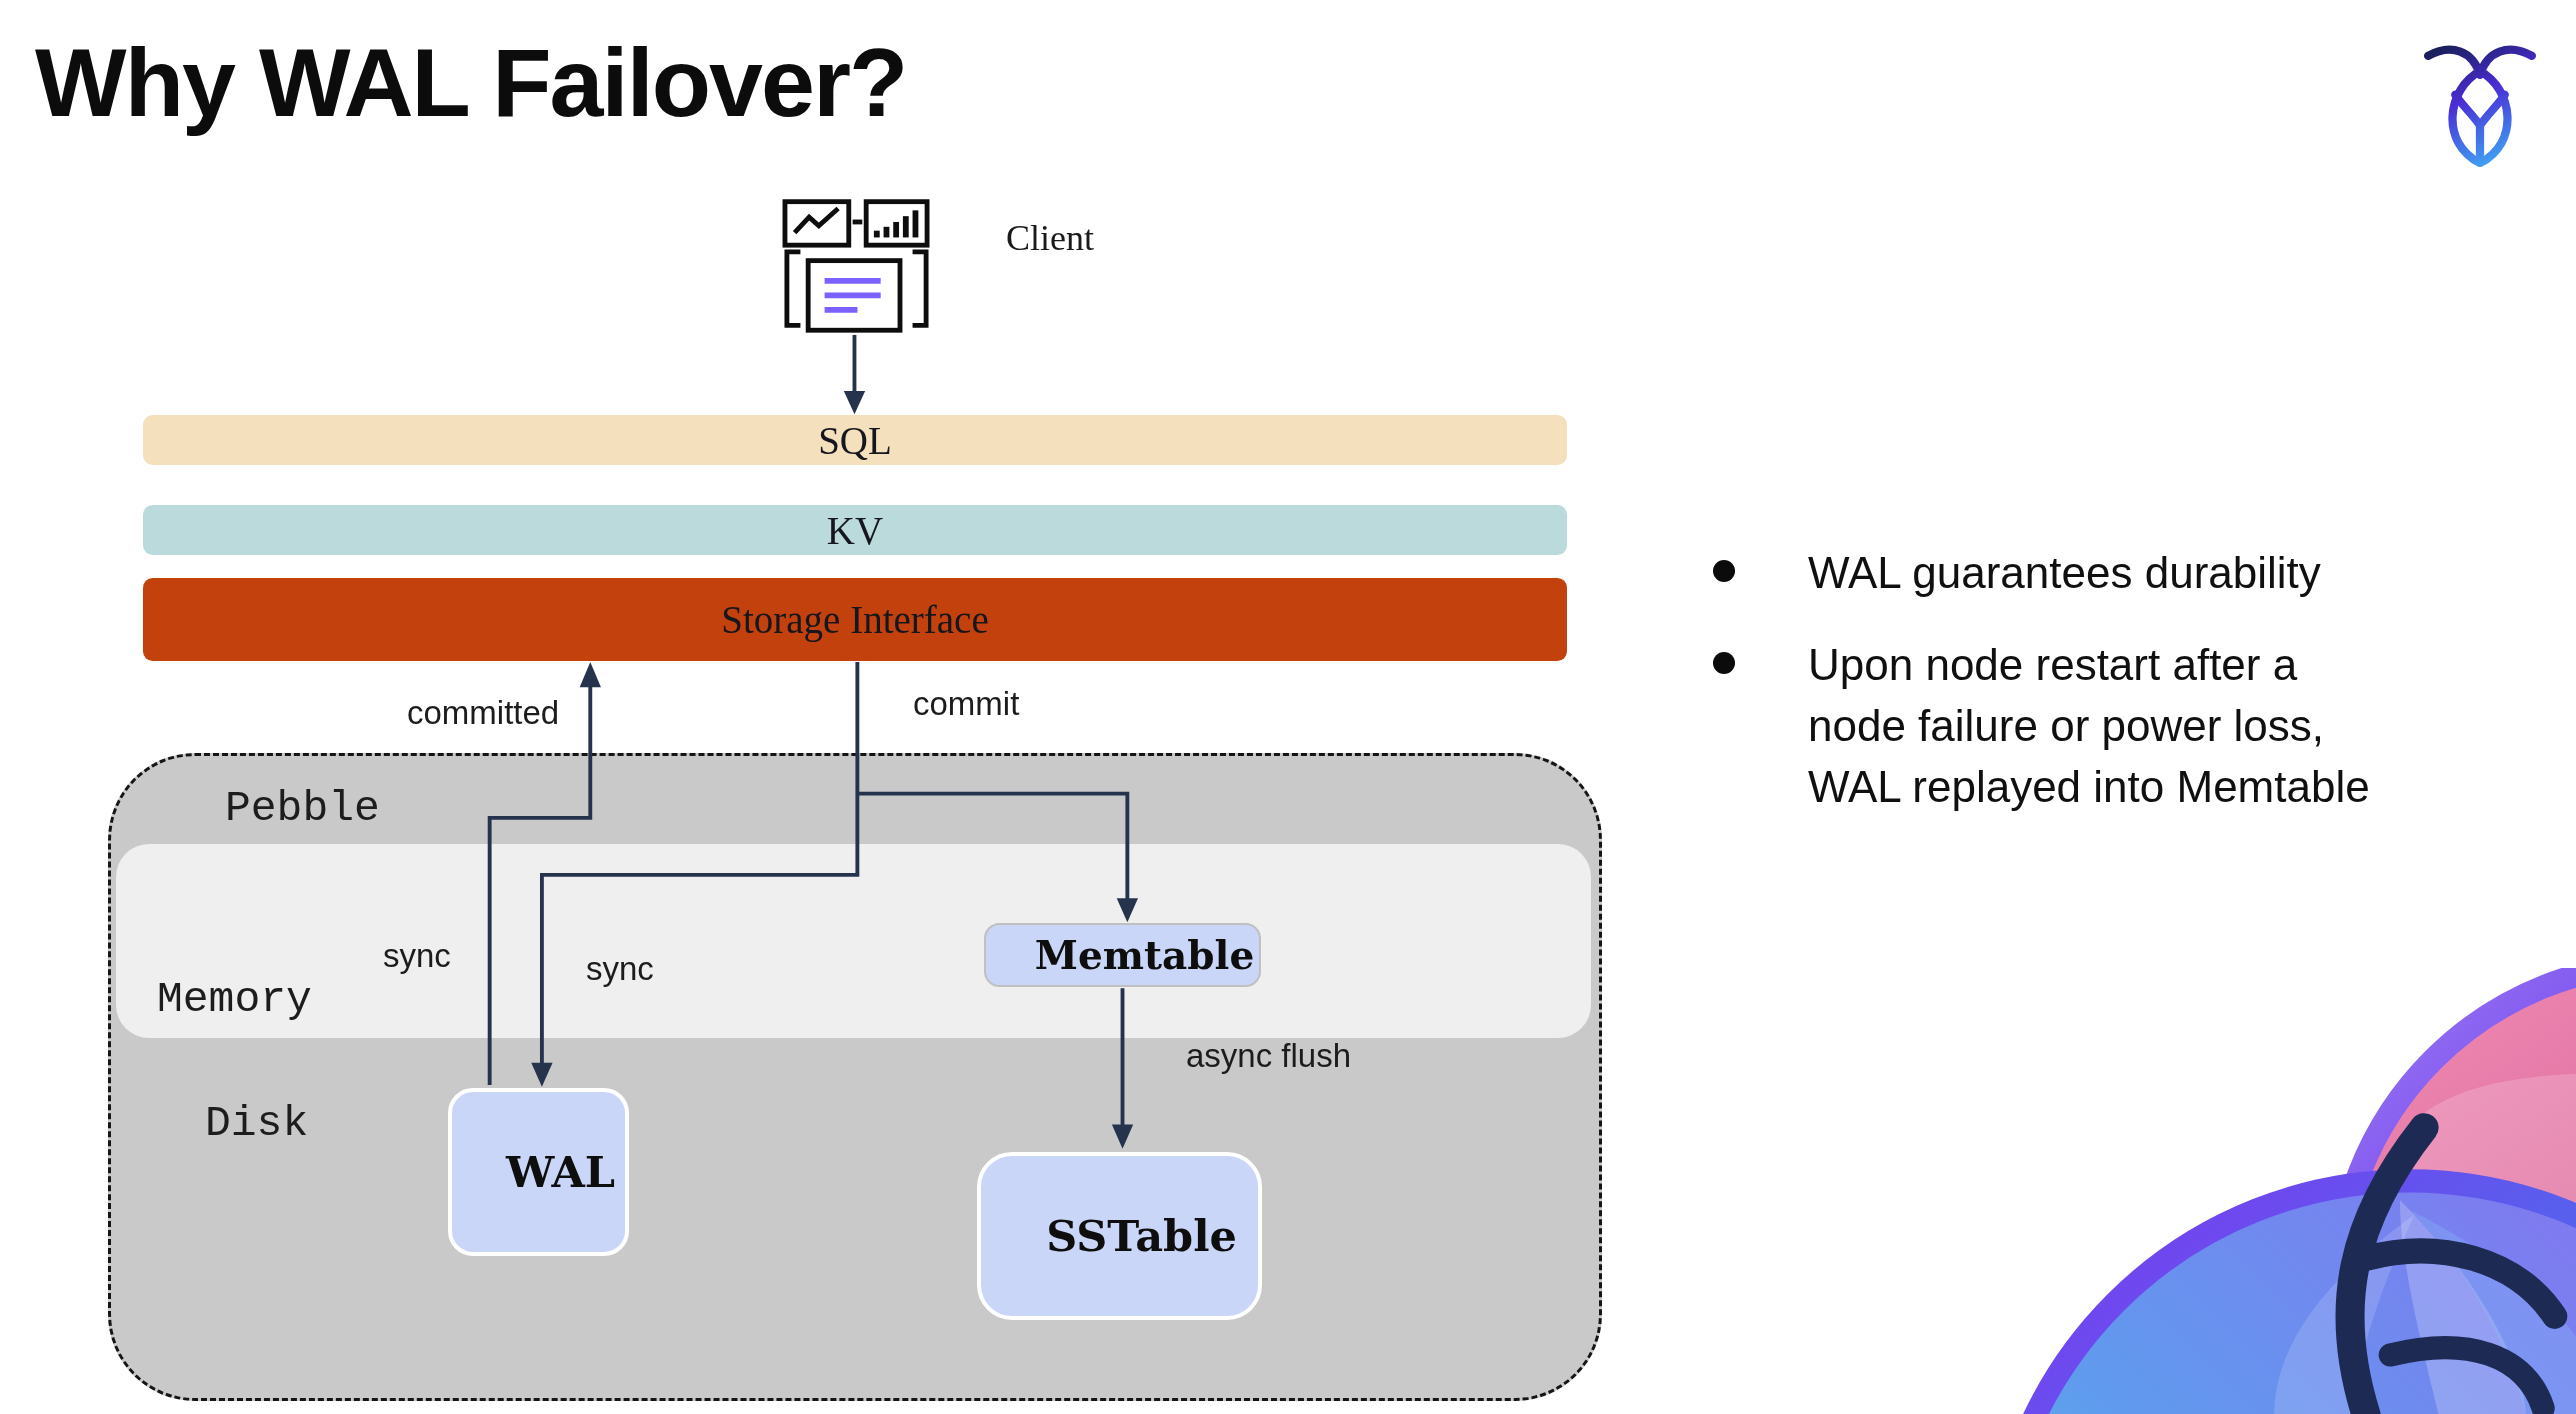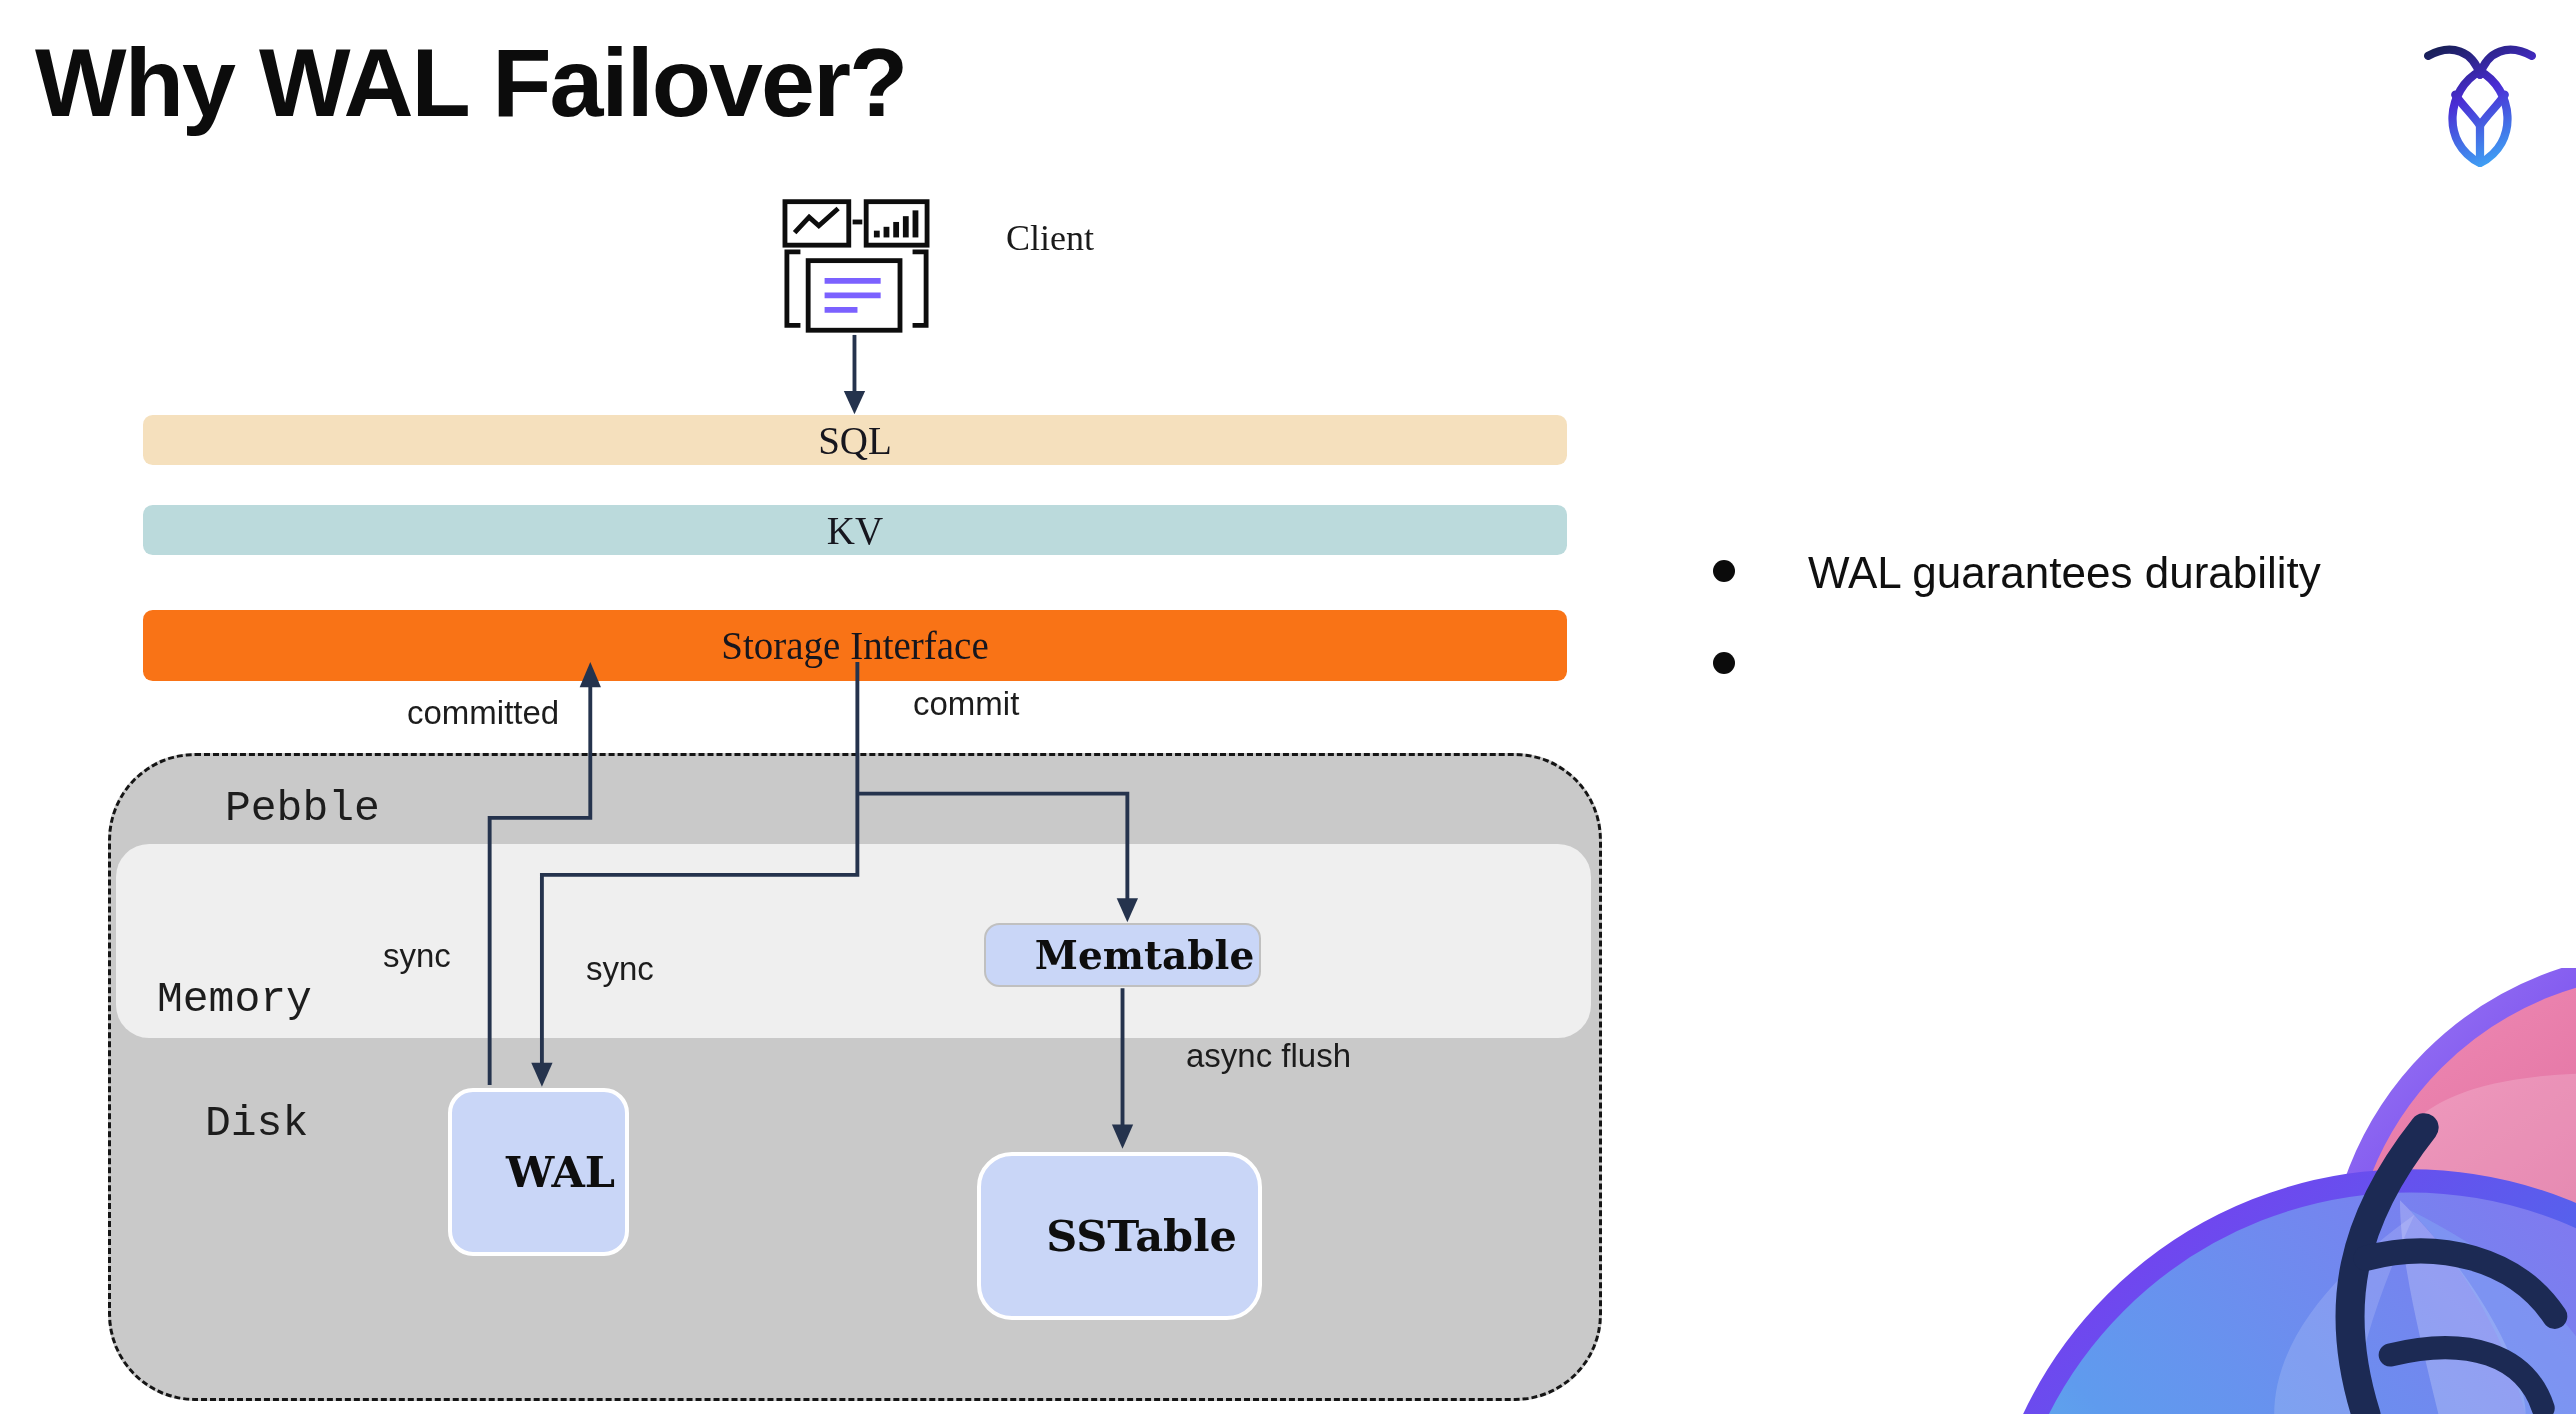--- a/index.html
+++ b/index.html
@@ -17,21 +17,21 @@
   }
 
   
   .layer-bar {
     left: 143px; width: 1424px; border-radius: 9.7px;
     display: flex; align-items: center; justify-content: center;
     font-family: "Liberation Serif", serif; font-size: 39px; color: #16161e;
   }
   .layer-sql     { top: 415px; height: 50px; background: #f5e0bd; }
   .layer-kv      { top: 505px; height: 50px; background: #bbdadc; }
-  .layer-storage { top: 578px; height: 71px; background: #f97316; margin-top: 32px; }
+  .layer-storage { top: 578px; height: 83px; background: #c2410c; }
 
   
   .pebble {
     left: 108px; top: 753px; width: 1494px; height: 648px;
     background: #c9c9c9; border: 3.9px dashed #151515; border-radius: 87px;
   }
   .memory-band {
     left: 116px; top: 844px; width: 1475px; height: 194px;
     background: #efefef; border-radius: 33px;
   }
@@ -217,18 +217,21 @@
       </g>
     </svg>
 
     <ul class="abs bullet-list">
       <li class="bullet-item">
         <span class="bullet-dot"></span>
         <span class="bullet-text">WAL guarantees durability</span>
       </li>
       <li class="bullet-item">
         <span class="bullet-dot"></span>
+        <span class="bullet-text">Upon node restart after a
+node failure or power loss,
+WAL replayed into Memtable</span>
       </li>
     </ul>
 
   </div>
 </div>
 
 
 </body></html>

